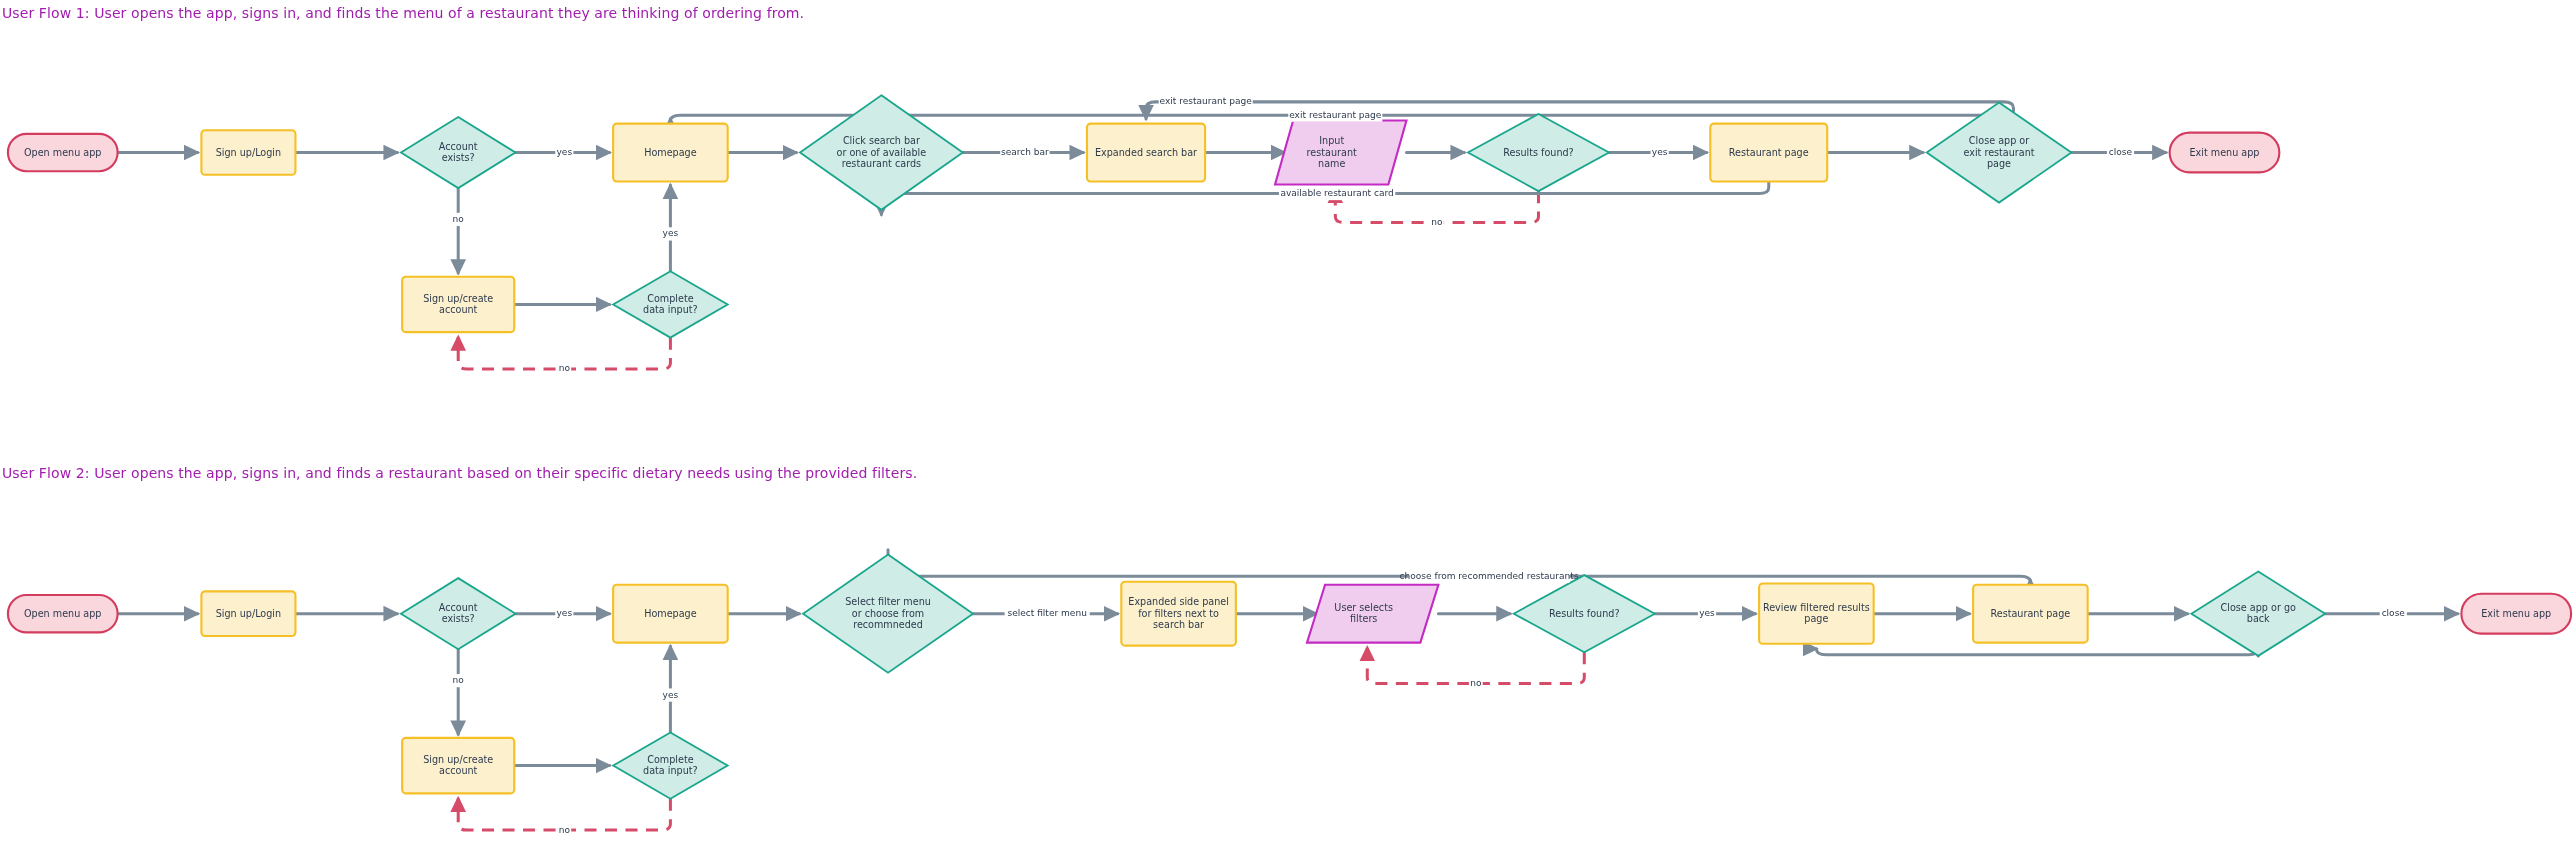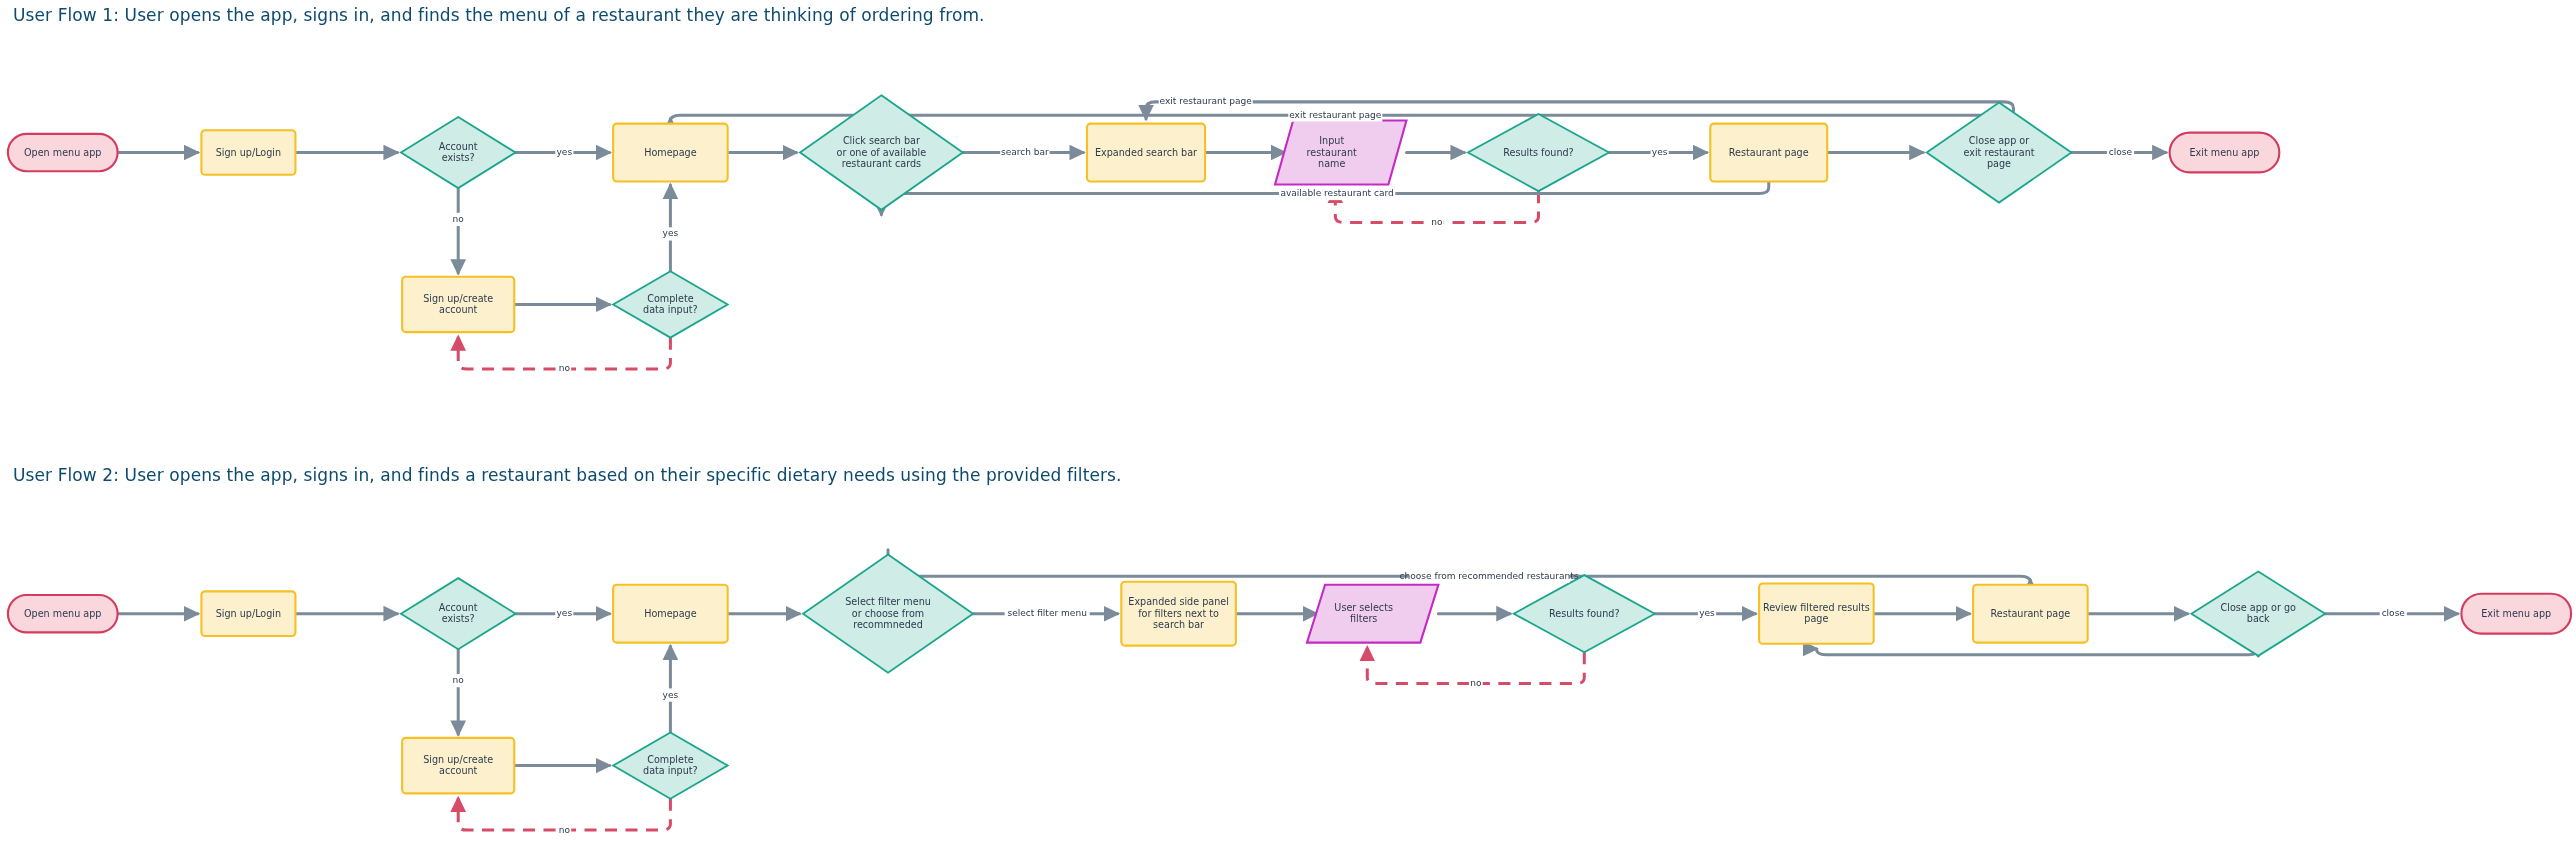--- a/index.html
+++ b/index.html
@@ -2,22 +2,22 @@
 <html style="font-size:9.6px"><head>
 <meta charset="utf-8">
 <style>
   html,body{margin:0;padding:0;background:#ffffff;}
   body{
     width:2576px;height:853px;
     font-family:"DejaVu Sans","Liberation Sans",sans-serif;
     color:#2e3b4e;overflow:hidden;
   }
   .flow-title{
-    position:absolute;left:13px;
-    font-size:17px;color:#0c4a6e;white-space:nowrap;
+    position:absolute;left:2px;
+    font-size:14px;color:#a21caf;white-space:nowrap;
     letter-spacing:0.1px;
   }
   #title1{top:4.8px;}
   #title2{top:465px;}
   svg.canvas{position:absolute;left:0;top:0;width:2576px;height:853px;}
   .edge{fill:none;stroke:#7b8b9a;stroke-width:5;stroke-linecap:round;stroke-linejoin:round;}
   .edge-dashed{fill:none;stroke:#d54b68;stroke-width:5;stroke-dasharray:20 14;stroke-linecap:butt;stroke-linejoin:round;}
   .node-rect{fill:#fdf1cd;stroke:#f5c026;stroke-width:3.5;}
   .node-diamond{fill:#cfece6;stroke:#1aa68c;stroke-width:3;}
   .node-term{fill:#f9d7dd;stroke:#d33c5e;stroke-width:3.5;}

